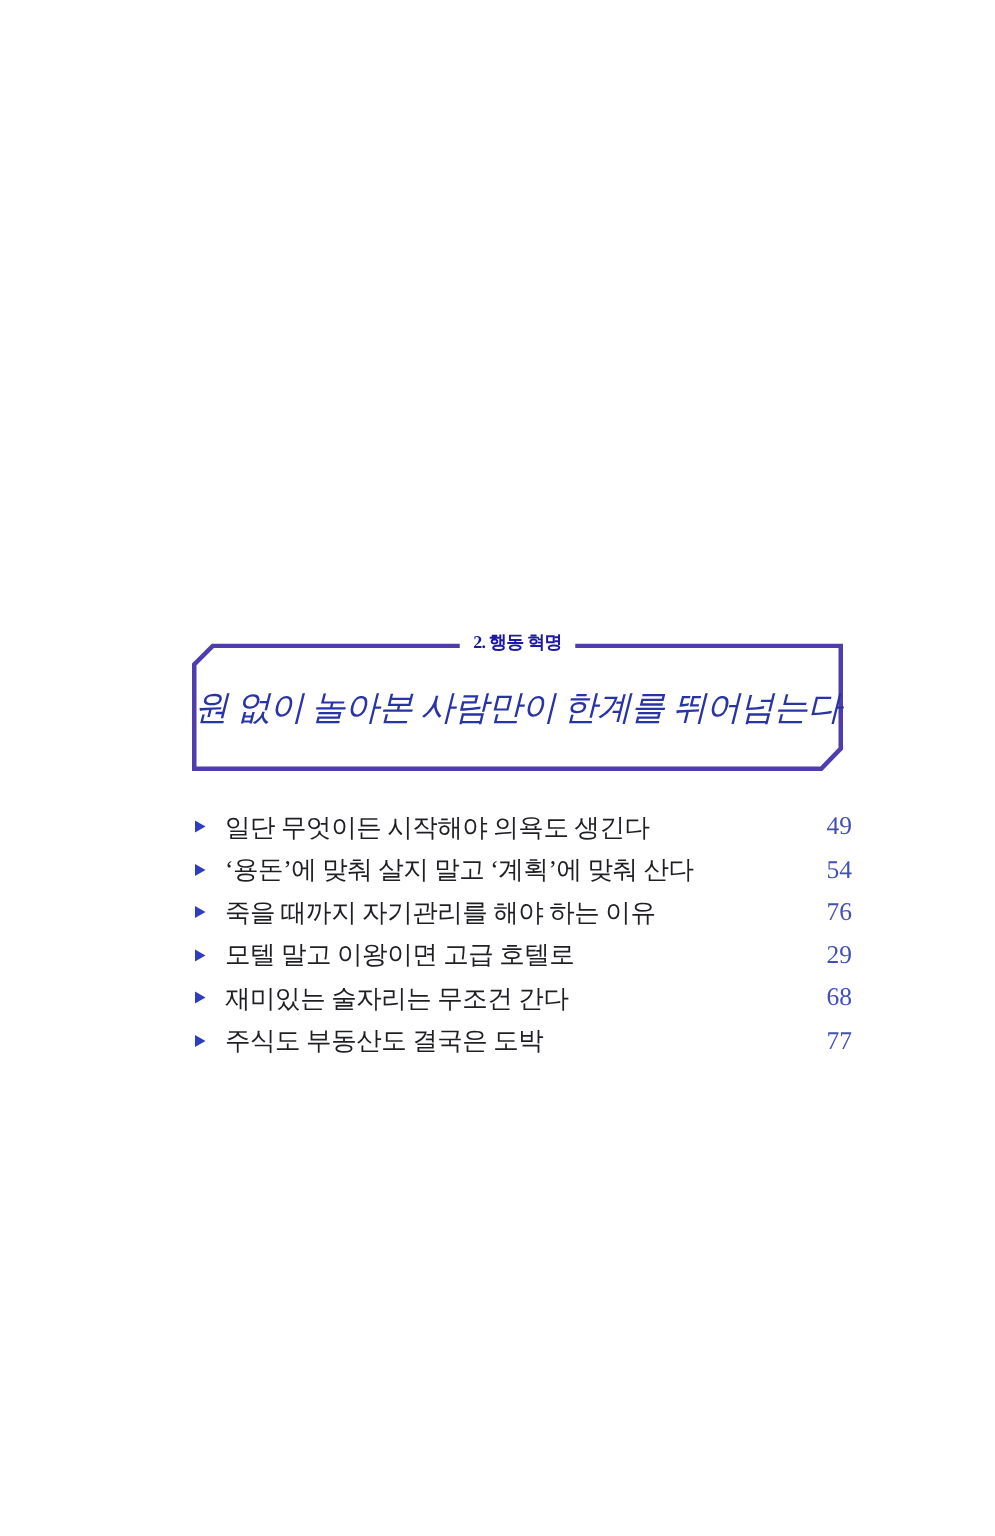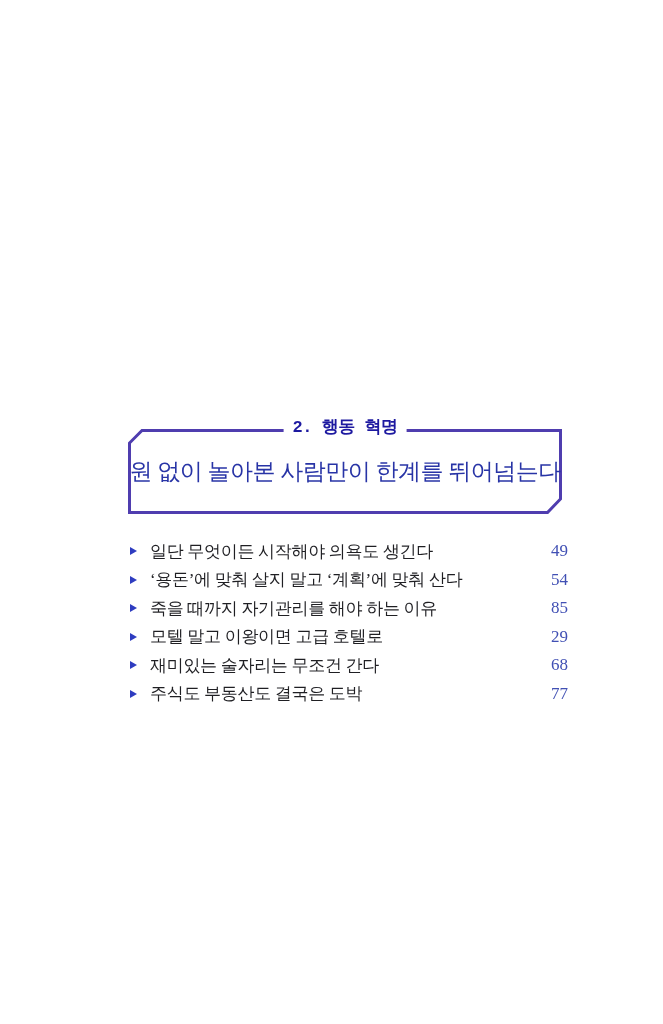--- a/index.html
+++ b/index.html
@@ -40,39 +40,40 @@
     stroke-width:3;
     stroke-linejoin:miter;
   }
   .section-label{
     position:absolute;
     top:-11px;
     left:50%;
     transform:translateX(-50%);
     background:var(--page-bg);
     padding:0 9px;
-    font-family:Liberation Mono, monospace;
+    font-family:Liberation Serif, serif;
     font-weight:bold;
-    font-size:17px;
+    font-size:12px;
     line-height:20px;
     letter-spacing:-0.5px;
     color:var(--label-color);
     white-space:nowrap;
   }
   .box-title{
     position:absolute;
     left:0;top:0;
     width:100%;height:100%;
     display:flex;
     align-items:center;
     justify-content:center;
     font-size:23px;
     letter-spacing:-0.5px;
     color:var(--title-color);
     white-space:nowrap;
+    font-style:italic;
   }
   .toc{
     position:absolute;
     left:128px;
     top:537px;
     width:440px;
   }
   .toc-row{
     height:28.5px;
     display:flex;
@@ -121,21 +122,21 @@
         <span class="toc-page">49</span>
       </div>
       <div class="toc-row">
         <span class="bullet"></span>
         <span class="toc-title">‘용돈’에 맞춰 살지 말고 ‘계획’에 맞춰 산다</span>
         <span class="toc-page">54</span>
       </div>
       <div class="toc-row">
         <span class="bullet"></span>
         <span class="toc-title">죽을 때까지 자기관리를 해야 하는 이유</span>
-        <span class="toc-page">85</span>
+        <span class="toc-page">76</span>
       </div>
       <div class="toc-row">
         <span class="bullet"></span>
         <span class="toc-title">모텔 말고 이왕이면 고급 호텔로</span>
         <span class="toc-page">29</span>
       </div>
       <div class="toc-row">
         <span class="bullet"></span>
         <span class="toc-title">재미있는 술자리는 무조건 간다</span>
         <span class="toc-page">68</span>

